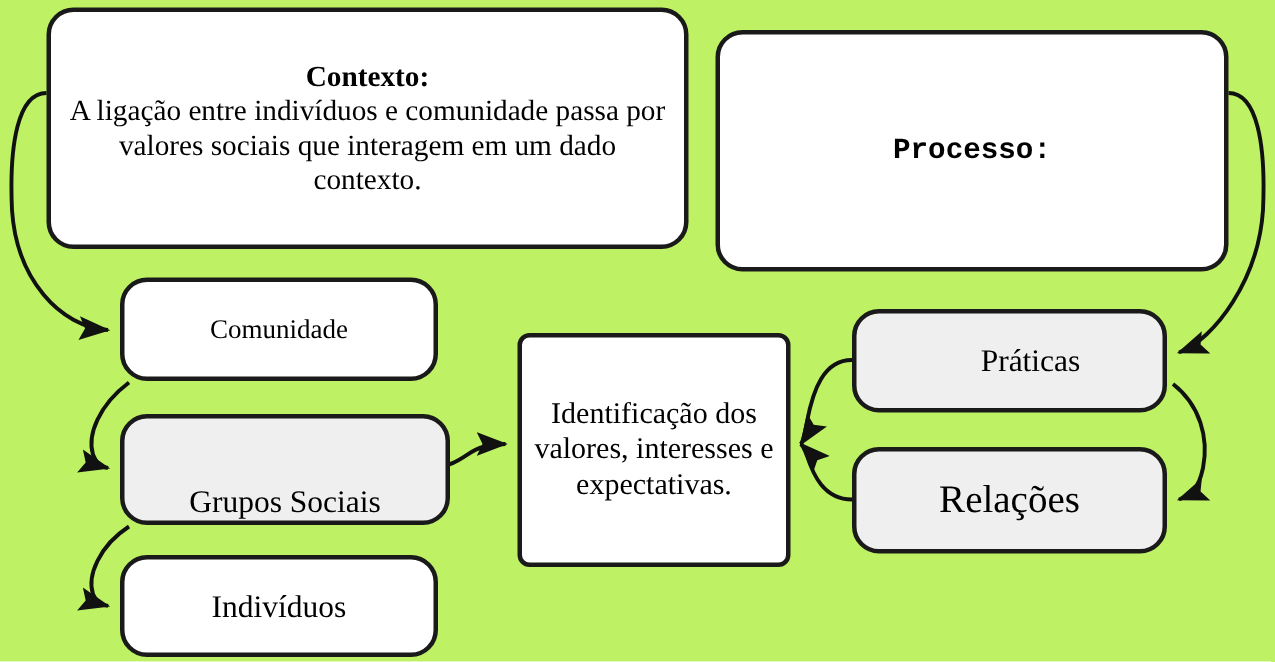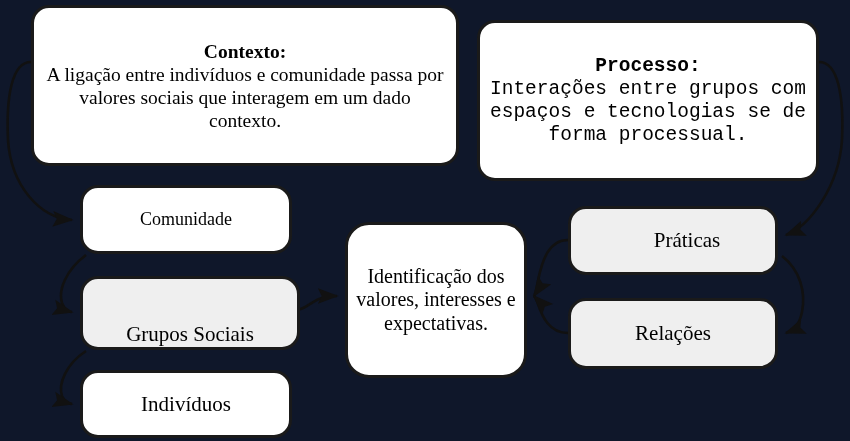--- a/index.html
+++ b/index.html
@@ -9,21 +9,21 @@
     background: #ffffff;
   }
   body {
     font-family: "Liberation Serif", "DejaVu Serif", serif;
     color: #000000;
   }
   #canvas {
     position: relative;
     width: 850px;
     height: 441px;
-    background: #0f172a;
+    background: #bef264;
     overflow: hidden;
   }
   #edges {
     position: absolute;
     left: 0;
     top: 0;
     width: 850px;
     height: 441px;
     pointer-events: none;
   }
@@ -77,31 +77,31 @@
   }
   #node-individuos {
     left: 80px;  top: 370px; width: 212px; height: 68px;
     font-size: 21px;
     font-family: Liberation Serif, serif;
   }
   
   #node-identificacao {
     left: 345px; top: 222px; width: 182px; height: 156px;
     font-size: 20px;
-    border-radius: 24px;
+    border-radius: 8px;
   }
   
   #node-praticas {
     left: 568px; top: 206px; width: 210px; height: 69px;
     font-size: 21px;
     padding-left: 28px;
   }
   #node-relacoes {
     left: 568px; top: 298px; width: 210px; height: 71px;
-    font-size: 21px;
+    font-size: 26px;
   }
 </style>
 </head>
 <body>
 
 <div id="canvas">
 
   <svg id="edges" viewBox="0 0 850 441" width="850" height="441" xmlns="http://www.w3.org/2000/svg">
     <defs>
       <marker id="ah" markerWidth="9" markerHeight="9" refX="7.4" refY="3.2" orient="auto" markerUnits="strokeWidth">
@@ -126,21 +126,20 @@
   <div class="node" id="node-contexto">
     <span class="inner">
       <span class="title">Contexto:</span>
       <span class="body">A ligação entre indivíduos e comunidade passa por valores sociais que interagem em um dado contexto.</span>
     </span>
   </div>
 
   <div class="node" id="node-processo">
     <span class="inner">
       <span class="title">Processo:</span>
-      <span class="body">Interações entre grupos com espaços e tecnologias se de forma processual.</span>
     </span>
   </div>
 
   <div class="node" id="node-comunidade">
     <span class="inner">Comunidade</span>
   </div>
 
   <div class="node shaded" id="node-grupos-sociais">
     <span class="inner">Grupos Sociais</span>
   </div>

